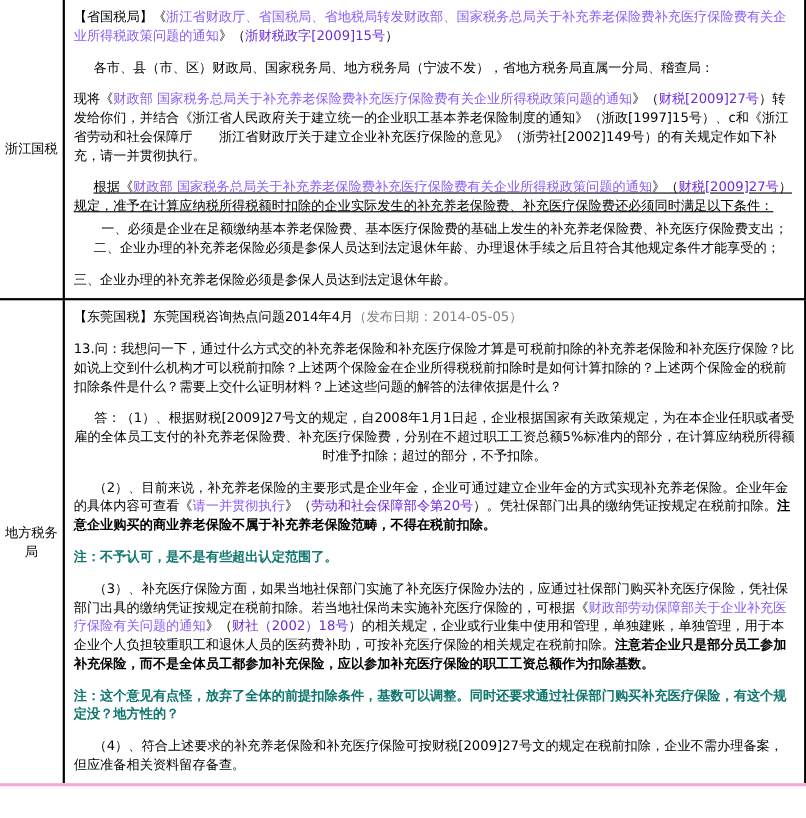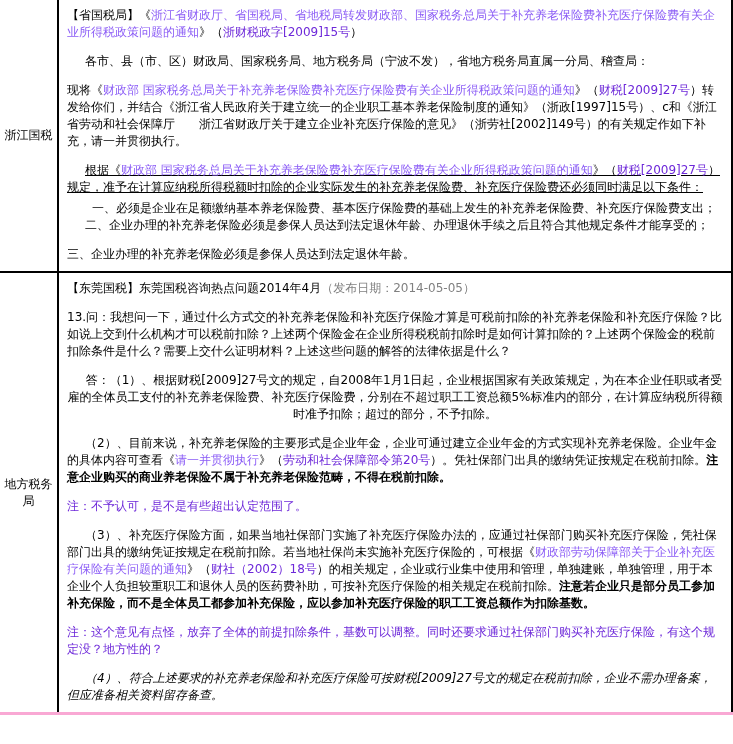--- a/index.html
+++ b/index.html
@@ -27,21 +27,21 @@
   }
   .para{margin:0;}
   .sp-none{margin-top:0;}
   .sp-tight{margin-top:4px;}
   .sp-blank{margin-top:12px;}
   .c-k{color:#000000;}
   .c-r{color:#8b5cf6;}
   .c-b{color:#6d28d9;}
   .c-g{color:#808080;}
   .c-kb{color:#000000;font-weight:bold;}
-  .c-tb{color:#6d28d9;font-weight:normal;}
+  .c-tb{color:#0f766e;font-weight:bold;}
 </style>
 </head>
 <body>
 
 <table class="doc-table">
   <tbody>
       <tr>
         <td class="label-cell">浙江国税</td>
         <td class="content-cell">
           <div class="para sp-none"><span class="c-k">【省国税局】《</span><span class="c-r">浙江省财政厅、省国税局、省地税局转发财政部、国家税务总局关于补充养老保险费补充医疗保险费有关企业所得税政策问题的通知</span><span class="c-k">》（</span><span class="c-b">浙财税政字[2009]15号</span><span class="c-k">）</span></div>
@@ -56,17 +56,17 @@
       <tr>
         <td class="label-cell">地方税务局</td>
         <td class="content-cell">
           <div class="para sp-none"><span class="c-k">【东莞国税】东莞国税咨询热点问题2014年4月</span><span class="c-g">（发布日期：2014-05-05）</span></div>
           <div class="para sp-blank"><span class="c-k">13.问：我想问一下，通过什么方式交的补充养老保险和补充医疗保险才算是可税前扣除的补充养老保险和补充医疗保险？比如说上交到什么机构才可以税前扣除？上述两个保险金在企业所得税税前扣除时是如何计算扣除的？上述两个保险金的税前扣除条件是什么？需要上交什么证明材料？上述这些问题的解答的法律依据是什么？</span></div>
           <div class="para sp-blank" style="text-indent: 1.5em; text-align: center;"><span class="c-k">答：（1）、根据财税[2009]27号文的规定，自2008年1月1日起，企业根据国家有关政策规定，为在本企业任职或者受雇的全体员工支付的补充养老保险费、补充医疗保险费，分别在不超过职工工资总额5%标准内的部分，在计算应纳税所得额时准予扣除；超过的部分，不予扣除。</span></div>
           <div class="para sp-blank" style="text-indent: 1.5em;"><span class="c-k">（2）、目前来说，补充养老保险的主要形式是企业年金，企业可通过建立企业年金的方式实现补充养老保险。企业年金的具体内容可查看《</span><span class="c-r">请一并贯彻执行</span><span class="c-k">》（</span><span class="c-b">劳动和社会保障部令第20号</span><span class="c-k">）。凭社保部门出具的缴纳凭证按规定在税前扣除。</span><span class="c-kb">注意企业购买的商业养老保险不属于补充养老保险范畴，不得在税前扣除。</span></div>
           <div class="para sp-blank"><span class="c-tb">注：不予认可，是不是有些超出认定范围了。</span></div>
           <div class="para sp-blank" style="text-indent: 1.5em;"><span class="c-k">（3）、补充医疗保险方面，如果当地社保部门实施了补充医疗保险办法的，应通过社保部门购买补充医疗保险，凭社保部门出具的缴纳凭证按规定在税前扣除。若当地社保尚未实施补充医疗保险的，可根据《</span><span class="c-r">财政部劳动保障部关于企业补充医疗保险有关问题的通知</span><span class="c-k">》（</span><span class="c-b">财社（2002）18号</span><span class="c-k">）的相关规定，企业或行业集中使用和管理，单独建账，单独管理，用于本企业个人负担较重职工和退休人员的医药费补助，可按补充医疗保险的相关规定在税前扣除。</span><span class="c-kb">注意若企业只是部分员工参加补充保险，而不是全体员工都参加补充保险，应以参加补充医疗保险的职工工资总额作为扣除基数。</span></div>
           <div class="para sp-blank"><span class="c-tb">注：这个意见有点怪，放弃了全体的前提扣除条件，基数可以调整。同时还要求通过社保部门购买补充医疗保险，有这个规定没？地方性的？</span></div>
-          <div class="para sp-blank" style="text-indent: 1.5em; font-style: italic;"><span class="c-k">（4）、符合上述要求的补充养老保险和补充医疗保险可按财税[2009]27号文的规定在税前扣除，企业不需办理备案，但应准备相关资料留存备查。</span></div>
+          <div class="para sp-blank" style="text-indent: 1.5em;"><span class="c-k">（4）、符合上述要求的补充养老保险和补充医疗保险可按财税[2009]27号文的规定在税前扣除，企业不需办理备案，但应准备相关资料留存备查。</span></div>
         </td>
       </tr>
     </tbody>
 </table>
 
 </body></html>

